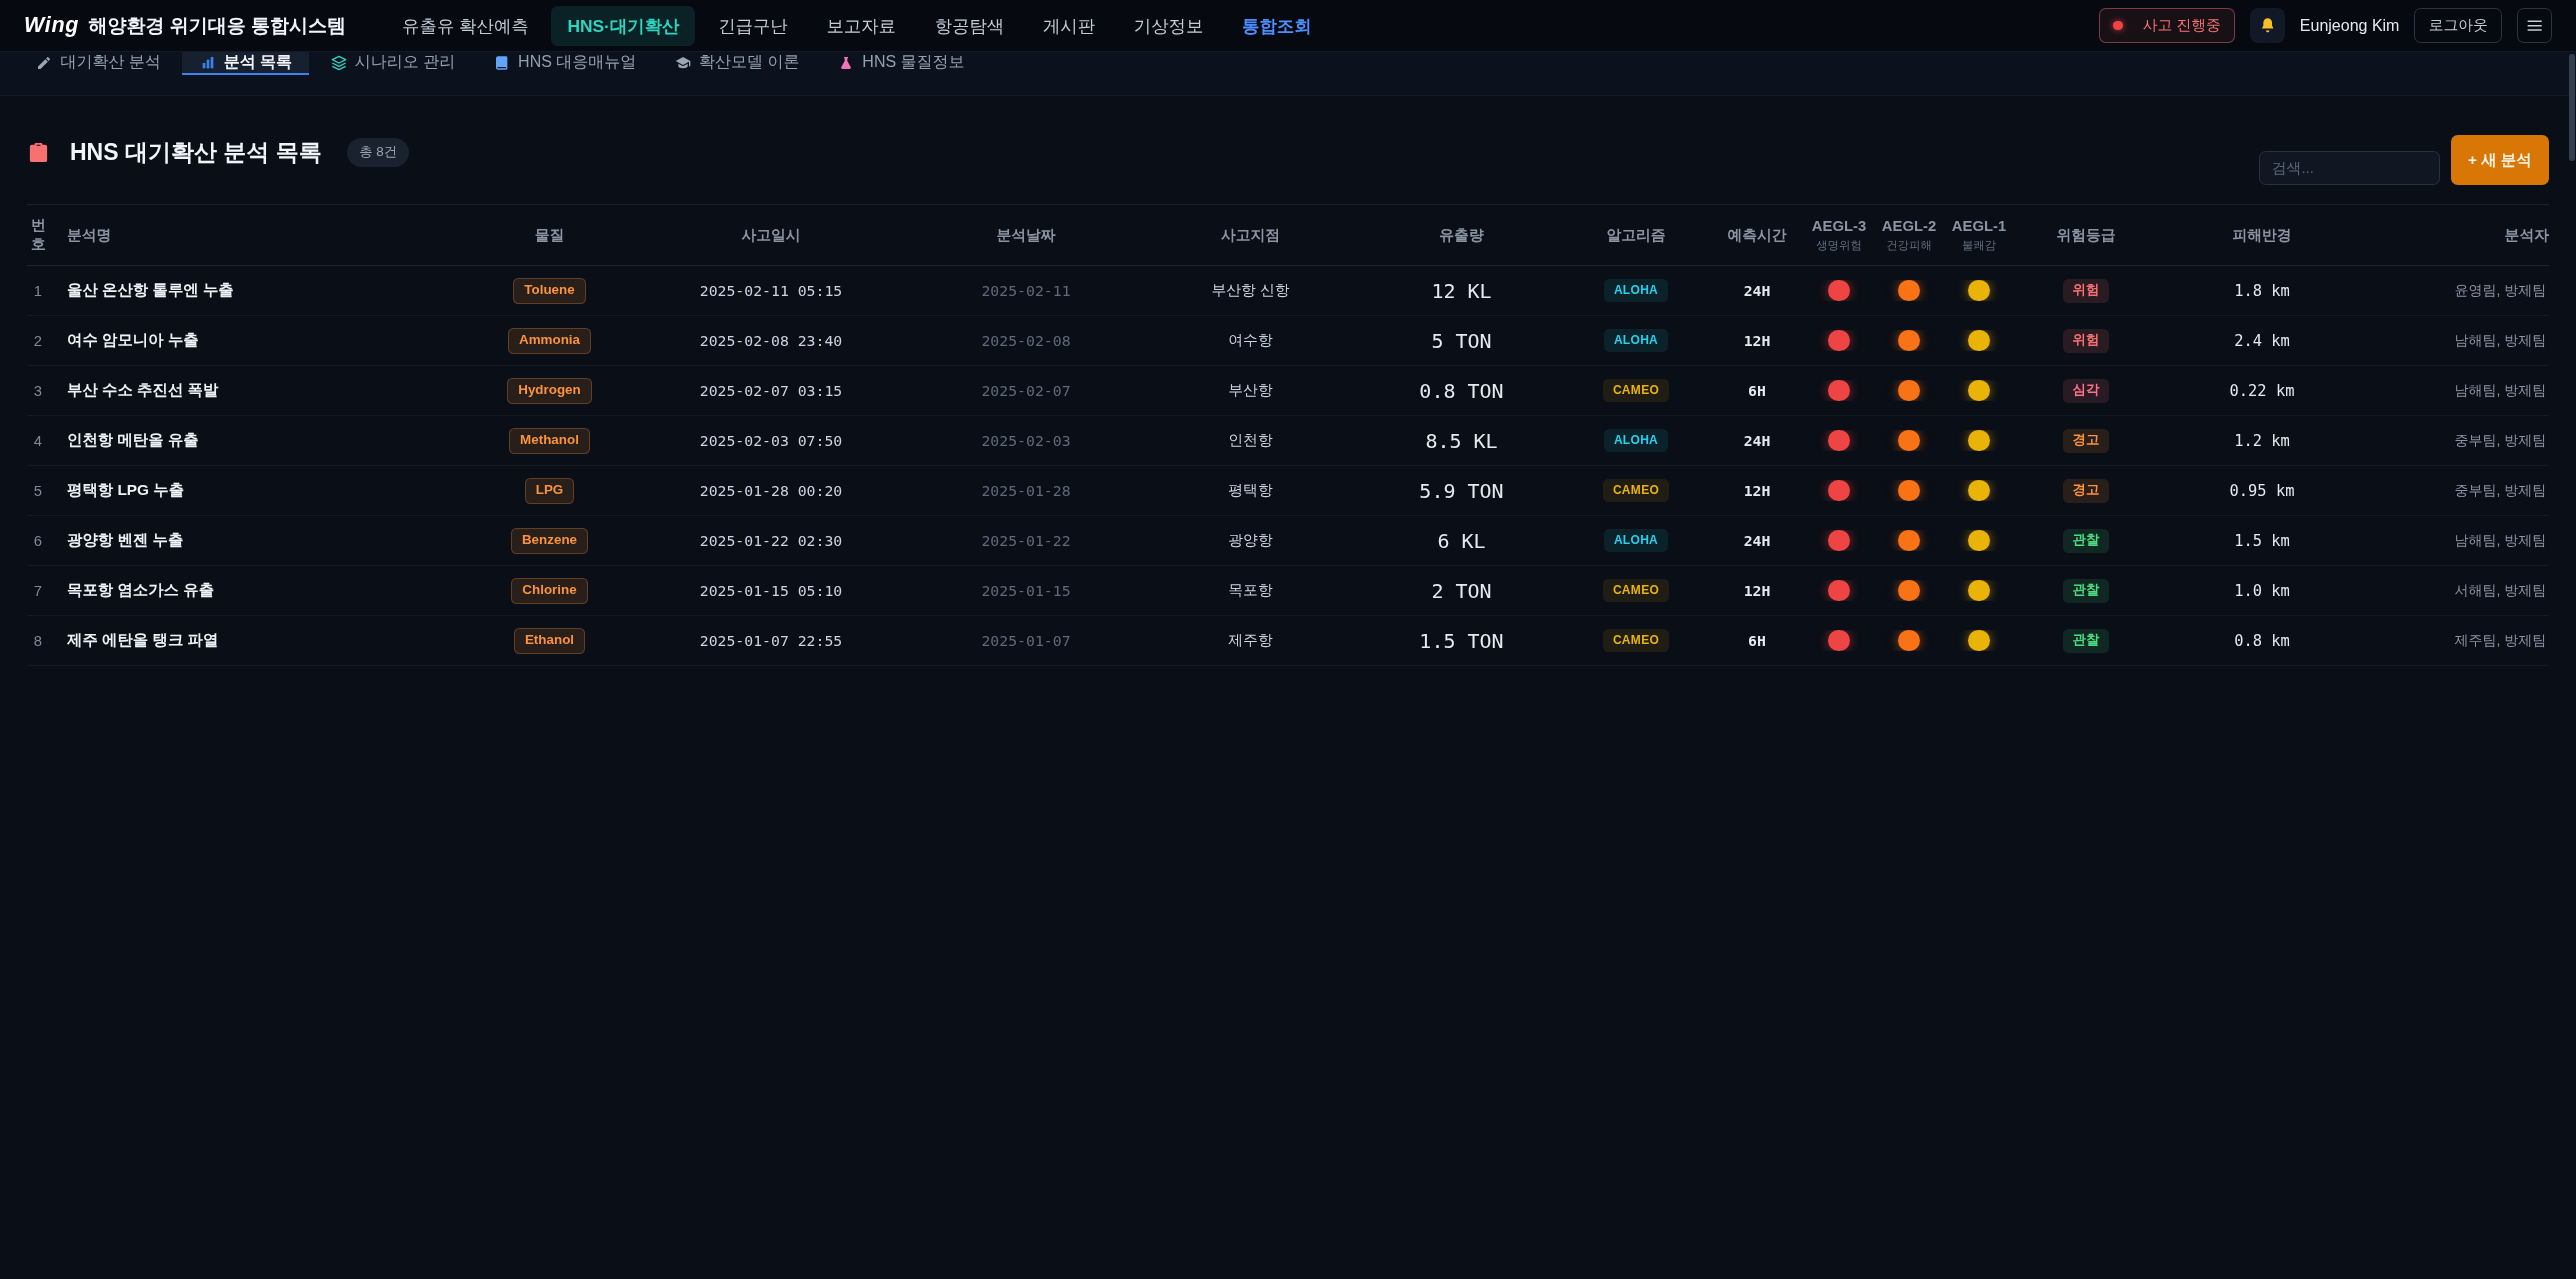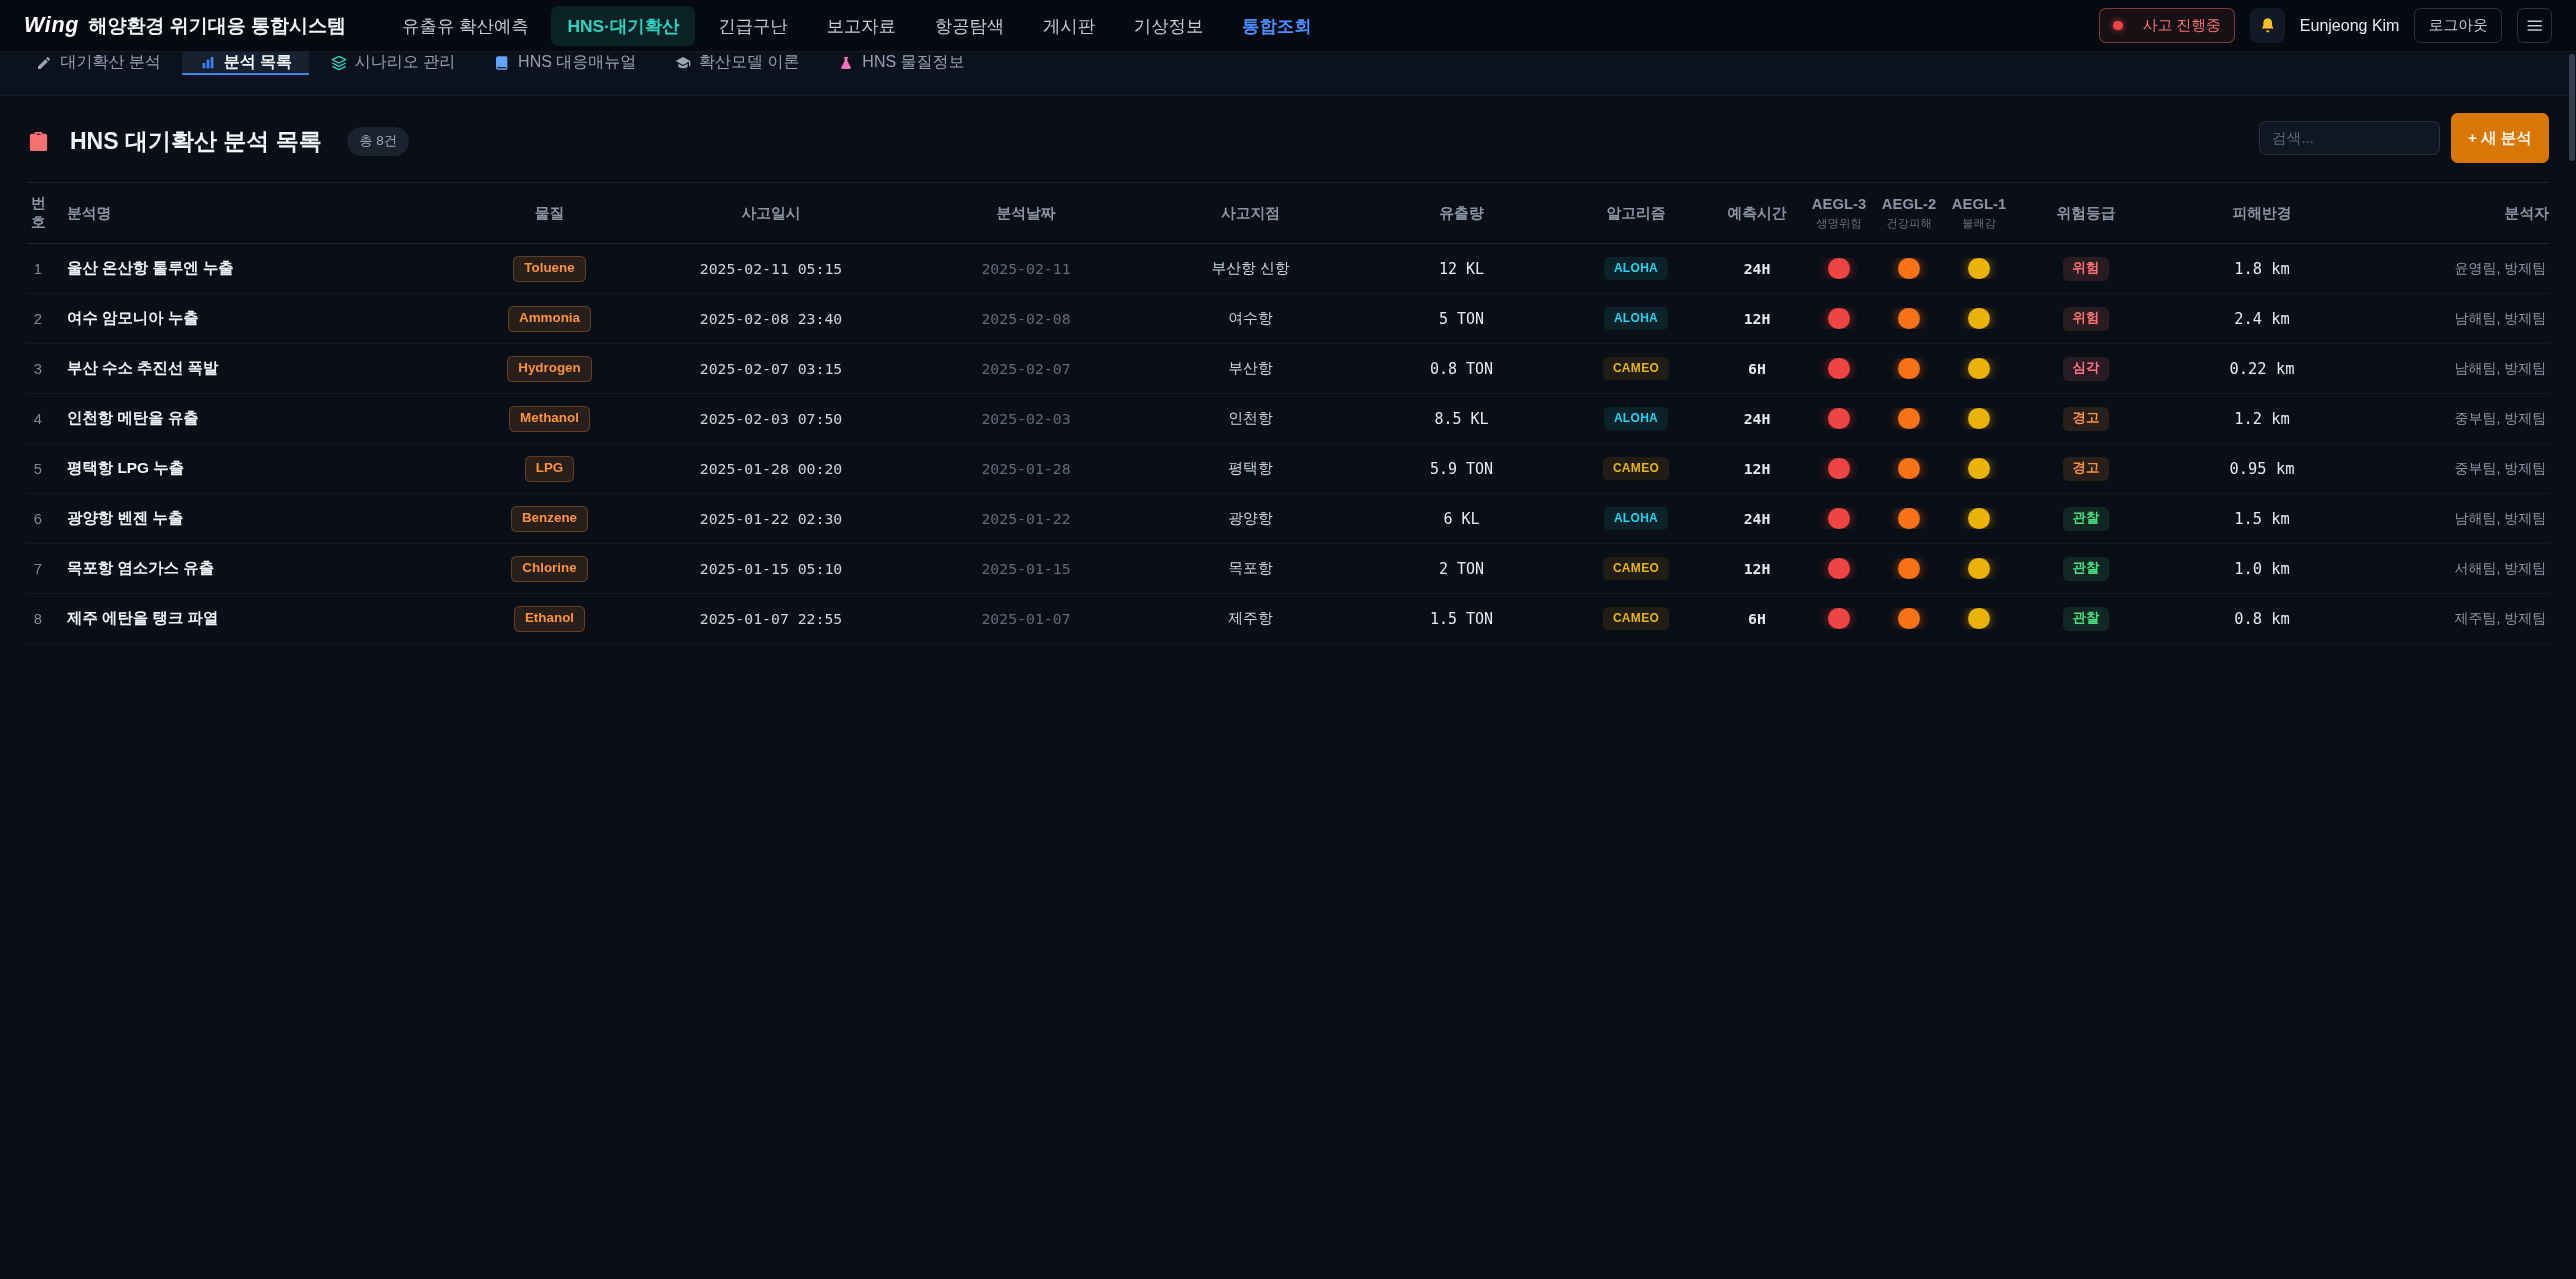--- a/index.html
+++ b/index.html
@@ -42,21 +42,21 @@
   .tab { display:flex; align-items:center; gap:8px; font-size:16px; color:#95a0ae; padding:0 17.4px; border-bottom:2.7px solid transparent; cursor:pointer; white-space:nowrap; }
   .tab.active { color:#f1f5f9; background:#16202e; border-bottom-color:#3b82f6; font-weight:700; }
   .tab svg { flex:0 0 auto; }
 
   
   .content { padding:17.4px 27px 0; }
   .page-head { display:flex; align-items:center; margin-bottom:19px; }
   .page-title-wrap { display:flex; align-items:center; gap:20px;margin-top:6px; }
   .page-title { font-size:23px; font-weight:800; color:#f1f5f9; }
   .count-pill { font-size:13.4px; color:#9aa6b2; background:#1a2230; padding:5.4px 12px; border-radius:670px; margin-left:5.4px; white-space:nowrap; }
-  .head-right { margin-left:auto; display:flex; align-items:center; gap:10.7px; }
+  .head-right { margin-left:auto; display:flex; align-items:flex-end; gap:10.7px;margin-top:22px; }
   .search-input {
     width:181px; height:34px; background:#101723; border:0.7px solid #273142; border-radius:6.7px;
     color:#e5e9f0; font-size:14.8px; padding:0 12px; outline:none;
     font-family:"Liberation Sans","DejaVu Sans",sans-serif;
   }
   .search-input::placeholder { color:#5b6676; }
   .new-btn {
     height:50px; padding:0 17.4px; border-radius:6.7px; background:#d97706; color:#fff7ed;
     font-size:15.4px; font-weight:700; border:none; cursor:pointer; white-space:nowrap;
   }
@@ -74,21 +74,21 @@
   .th-sub { font-size:11.4px; color:#626e7e; font-weight:400; }
   .trow { height:50px; border-bottom:0.7px solid rgba(148,163,184,0.08); cursor:pointer; }
   .td { overflow:hidden; text-overflow:ellipsis; white-space:nowrap; }
   .td-c { text-align:center; }
   .td-r { text-align:right; }
   .td-no { color:#7f8a99; font-size:14.8px; padding-left:6.7px; }
   .td-name { font-size:15.4px; font-weight:700; color:#eef2f7; }
   .dt { font-size:14.8px; color:#cbd5e1; }
   .date-dim { font-size:14.8px; color:#5f6b7a; }
   .loc { font-size:14.8px; color:#cbd5e1; }
-  .amt { font-size:15px; color:#e5e9f0; }
+  .amt { font-size:20px; color:#e5e9f0; }
   .dur { font-size:14.8px; font-weight:700; color:#e5e9f0; }
   .rad { font-size:15.4px; color:#e5e9f0; }
   .analyst { font-size:14px; color:#8b94a3; padding-right:2.7px; }
 
   .badge { display:inline-block; padding:4.7px 10px; border-radius:5.4px; font-size:13.4px; font-weight:700; line-height:1.1; }
   .b-substance { color:#fb923c; background:rgba(251,146,60,0.13); border:0.7px solid rgba(251,146,60,0.28); }
   .algo-aloha { color:#22d3ee; background:rgba(34,211,238,0.10); font-size:12px; letter-spacing:0.3px; }
   .algo-cameo { color:#eab308; background:rgba(234,179,8,0.10); font-size:12px; letter-spacing:0.3px; }
   .grade-danger  { color:#f87171; background:rgba(248,113,113,0.13); }
   .grade-severe  { color:#fb7185; background:rgba(251,113,133,0.13); }

